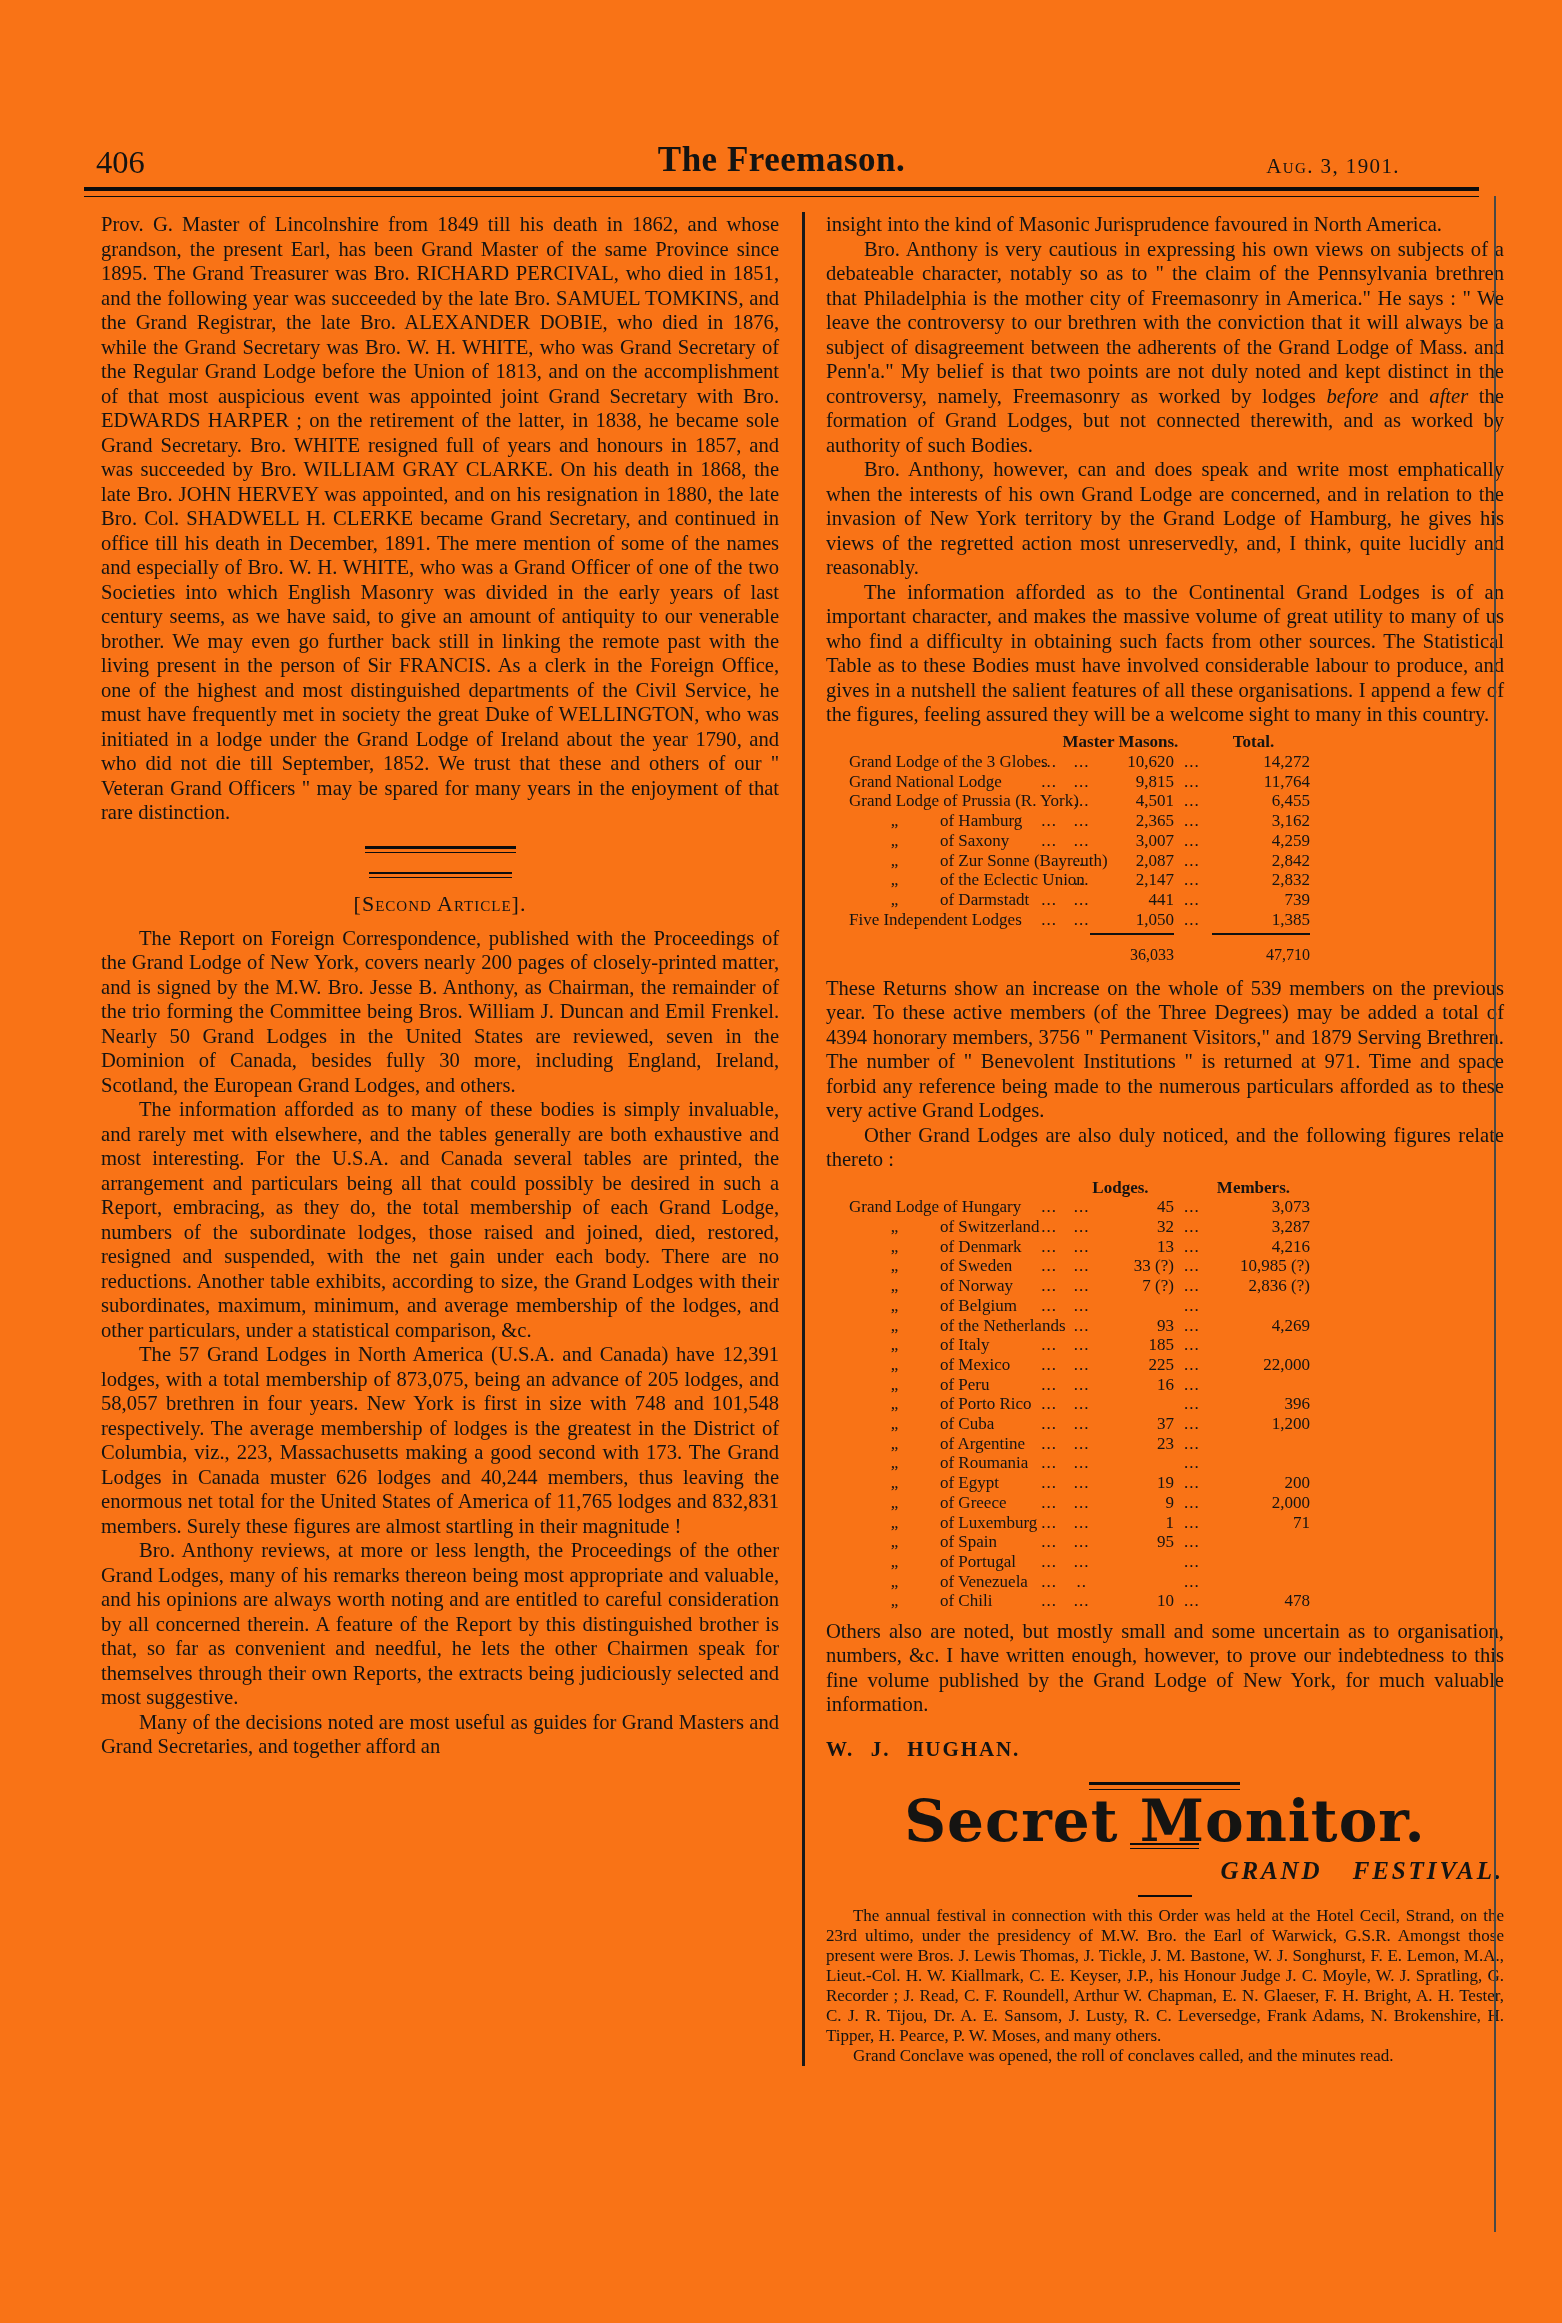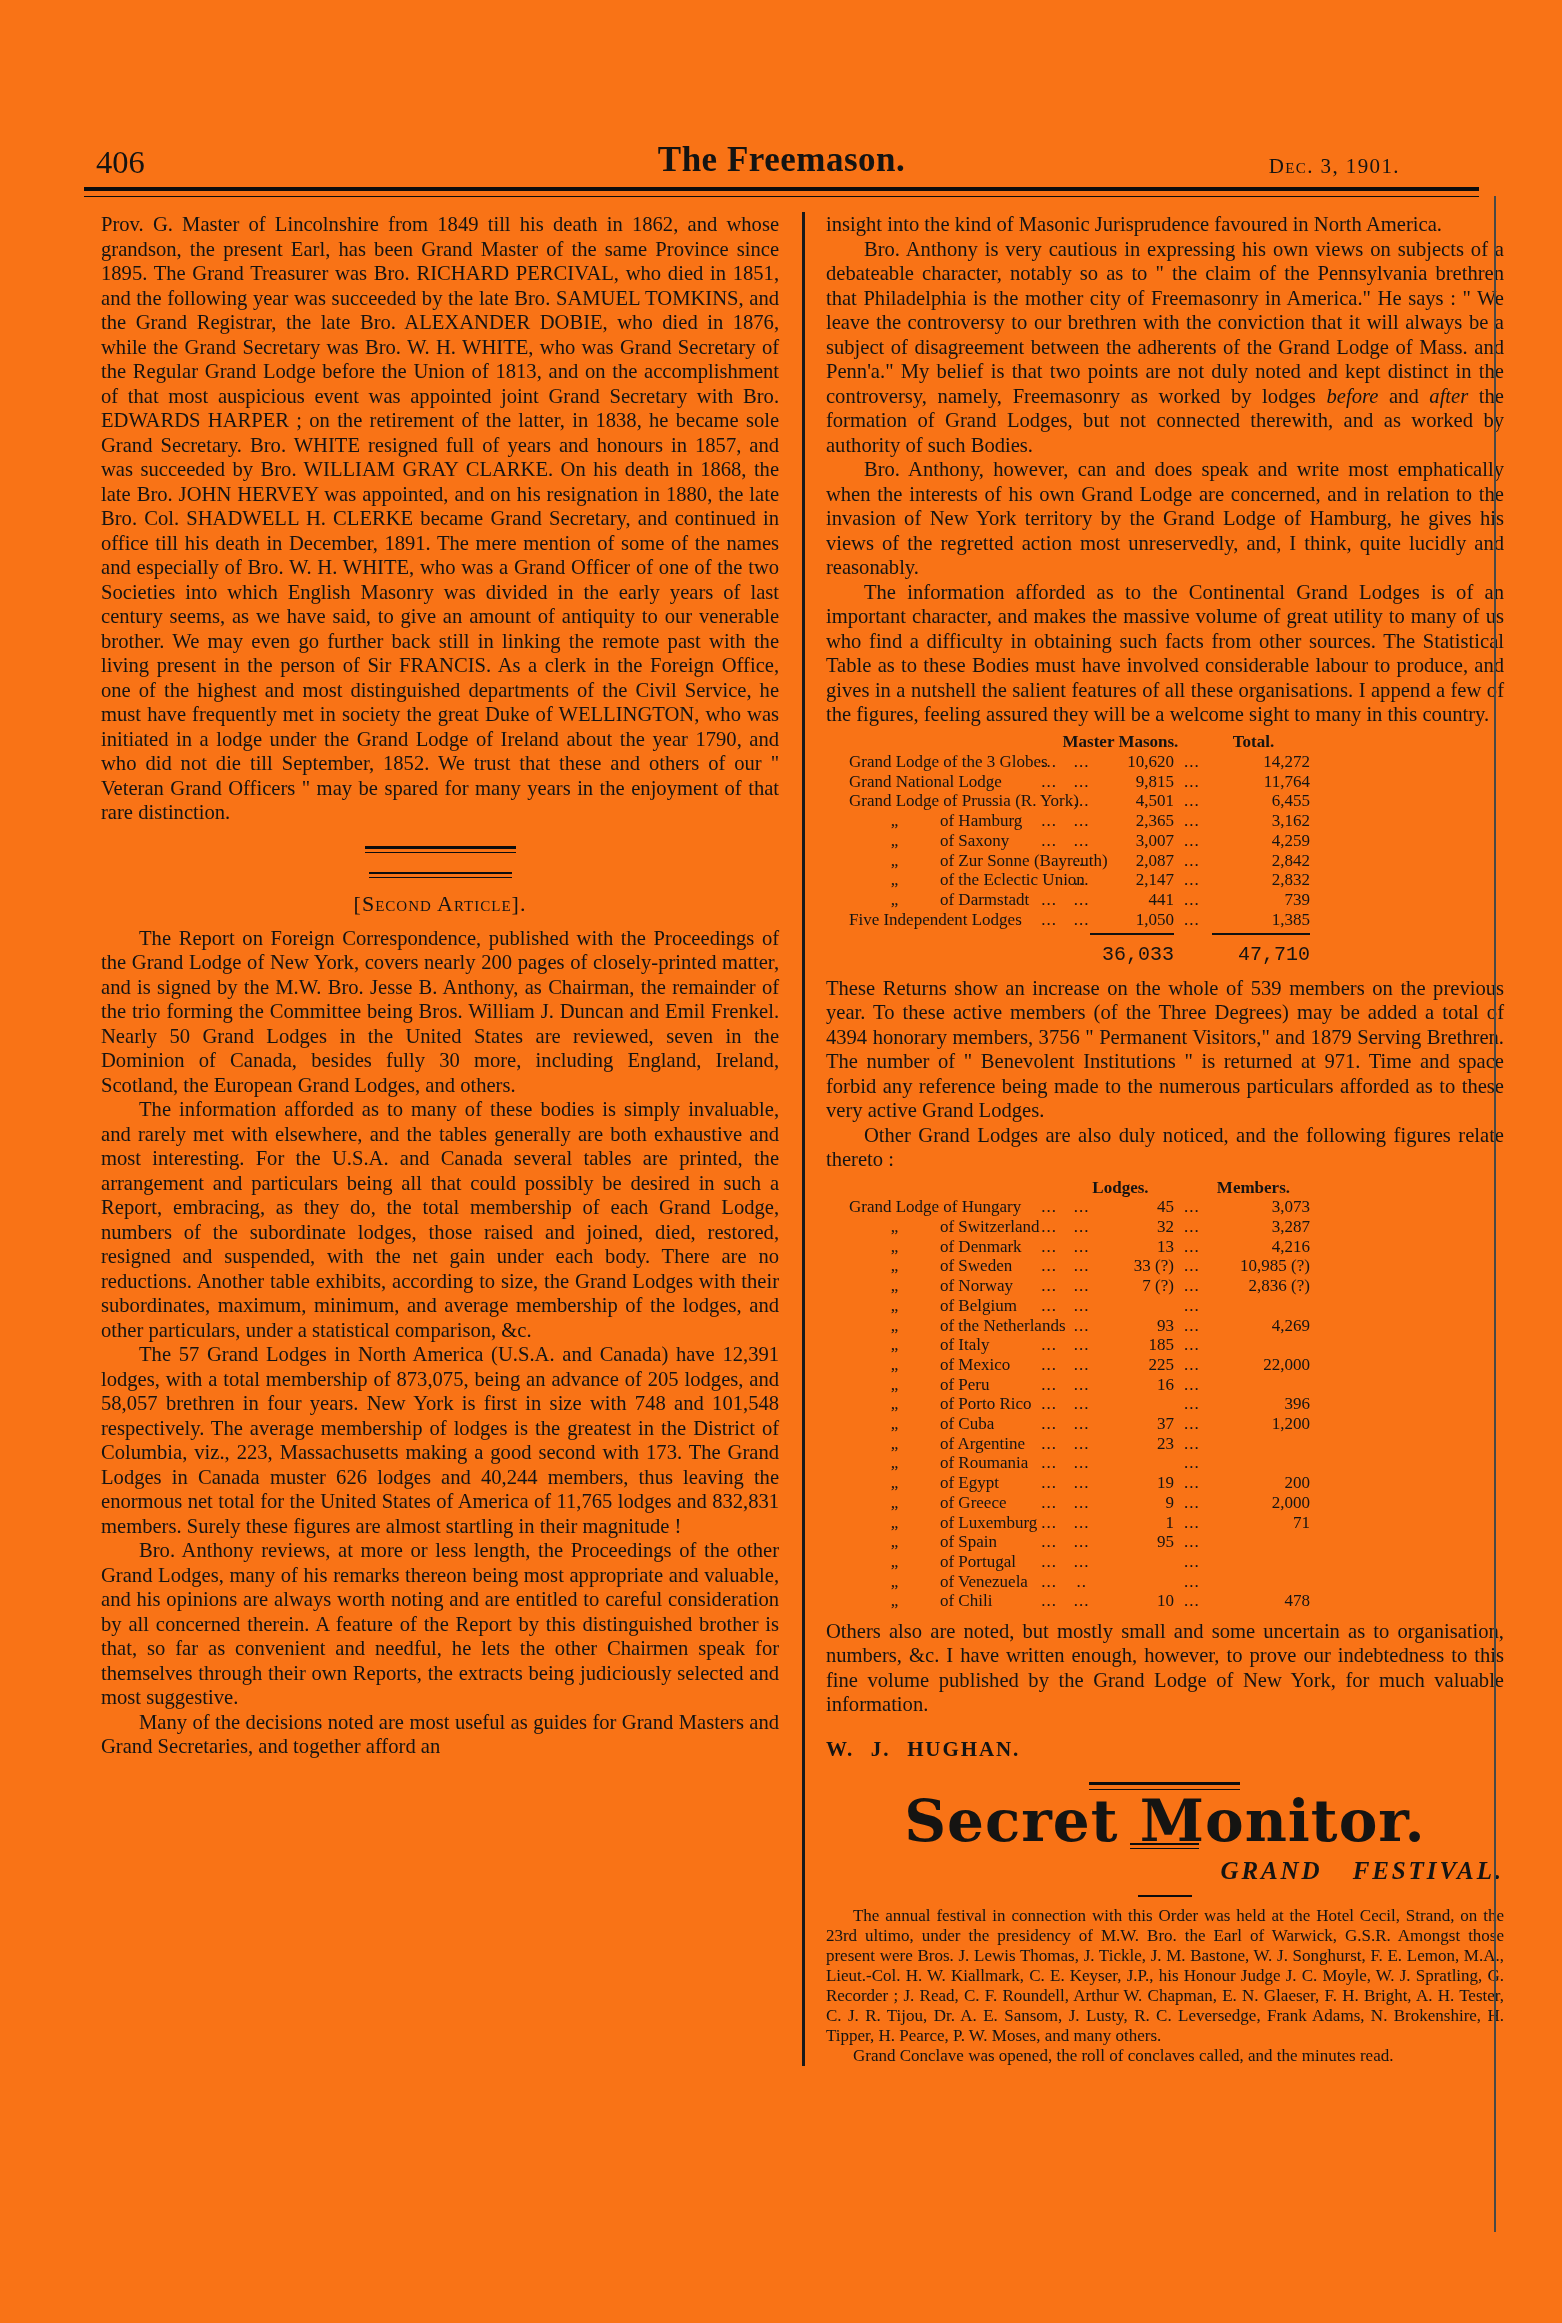--- a/index.html
+++ b/index.html
@@ -41,21 +41,21 @@
   .tn{flex:1 1 0;min-width:0;white-space:nowrap;}
   .td{flex:0 0 32.5px;text-align:center;letter-spacing:1px;}
   .tv1{flex:0 0 76px;text-align:right;}
   .td3{flex:0 0 36px;text-align:center;letter-spacing:1px;}
   .tv2{flex:0 0 100px;text-align:right;}
   .trule{display:flex;margin-top:3.8px;}
   .trule .sp{flex:1 1 auto;}
   .trule .r1{flex:0 0 84px;border-top:2.9px solid #111;}
   .trule .g{flex:0 0 38px;}
   .trule .r2{flex:0 0 98px;border-top:2.9px solid #111;}
-  .totals{display:flex;align-items:flex-end;margin:9.6px 0 11.5px;font-size:20px;font-family:Liberation Mono, monospace;}
+  .totals{display:flex;align-items:flex-end;margin:9.6px 0 11.5px;font-size:16px;}
   .totals .sp{flex:1 1 auto;}
   .totals .g{flex:0 0 36px;}
   
   .signature{text-align:left;padding-right:54px;font-size:21px;letter-spacing:1.9px;
              word-spacing:9.6px;margin-top:20px;font-weight:bold;}
   .sm-title{margin:9.6px 0 0;text-align:center;font-size:58px;font-weight:700;
             font-family:"DejaVu Serif", serif;letter-spacing:1px;}
   .rule-sm{width:69px;height:2.9px;margin:9.6px auto 9.6px;
            border-top:2.9px solid #0d0d0d;border-bottom:1px solid #0d0d0d;}
   .festival{margin:3.8px 0 0;text-align:right;font-size:25px;font-weight:700;font-style:italic;
@@ -64,21 +64,21 @@
   .small-text{font-size:17px;line-height:20px;text-indent:27px;}
 </style>
 </head>
 <body>
 
 <div class="page">
 
   <div class="masthead">
     <span class="pageno">406</span>
     <h1 class="mast-title">The Freemason.</h1>
-    <span class="issue-date">Dec. 3, 1901.</span>
+    <span class="issue-date">Aug. 3, 1901.</span>
   </div>
   <div class="header-rule"></div>
   <div class="scan-edge"></div>
 
   <div class="columns">
 
     <section class="col">
       <p class="noindent">Prov. G. Master of Lincolnshire from 1849 till his death in 1862, and whose grandson, the present Earl, has been Grand Master of the same Province since 1895. The Grand Treasurer was Bro. RICHARD PERCIVAL, who died in 1851, and the following year was succeeded by the late Bro. SAMUEL TOMKINS, and the Grand Registrar, the late Bro. ALEXANDER DOBIE, who died in 1876, while the Grand Secretary was Bro. W. H. WHITE, who was Grand Secretary of the Regular Grand Lodge before the Union of 1813, and on the accomplishment of that most auspicious event was appointed joint Grand Secretary with Bro. EDWARDS HARPER ; on the retirement of the latter, in 1838, he became sole Grand Secretary. Bro. WHITE resigned full of years and honours in 1857, and was succeeded by Bro. WILLIAM GRAY CLARKE. On his death in 1868, the late Bro. JOHN HERVEY was appointed, and on his resignation in 1880, the late Bro. Col. SHADWELL H. CLERKE became Grand Secretary, and continued in office till his death in December, 1891. The mere mention of some of the names and especially of Bro. W. H. WHITE, who was a Grand Officer of one of the two Societies into which English Masonry was divided in the early years of last century seems, as we have said, to give an amount of antiquity to our venerable brother. We may even go further back still in linking the remote past with the living present in the person of Sir FRANCIS. As a clerk in the Foreign Office, one of the highest and most distinguished departments of the Civil Service, he must have frequently met in society the great Duke of WELLINGTON, who was initiated in a lodge under the Grand Lodge of Ireland about the year 1790, and who did not die till September, 1852. We trust that these and others of our " Veteran Grand Officers " may be spared for many years in the enjoyment of that rare distinction.</p>
       <div class="divider-lg"></div>
       <div class="divider-md"></div>

